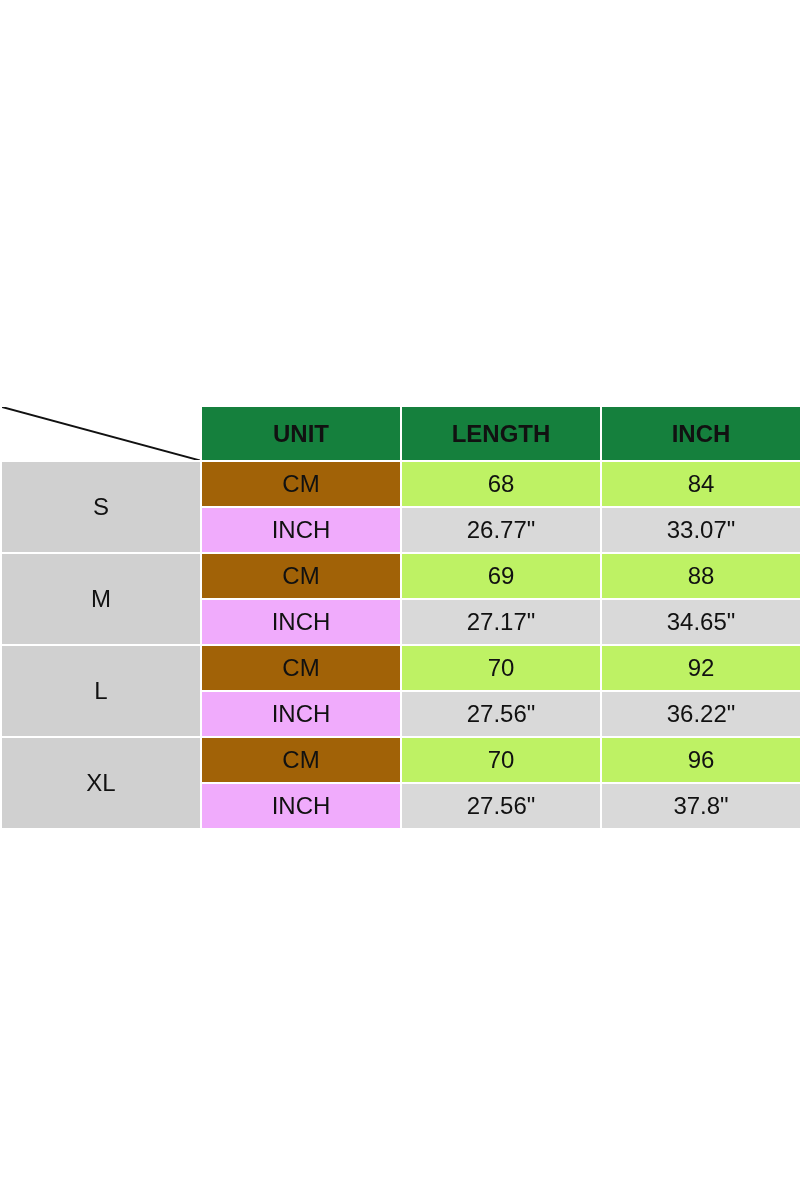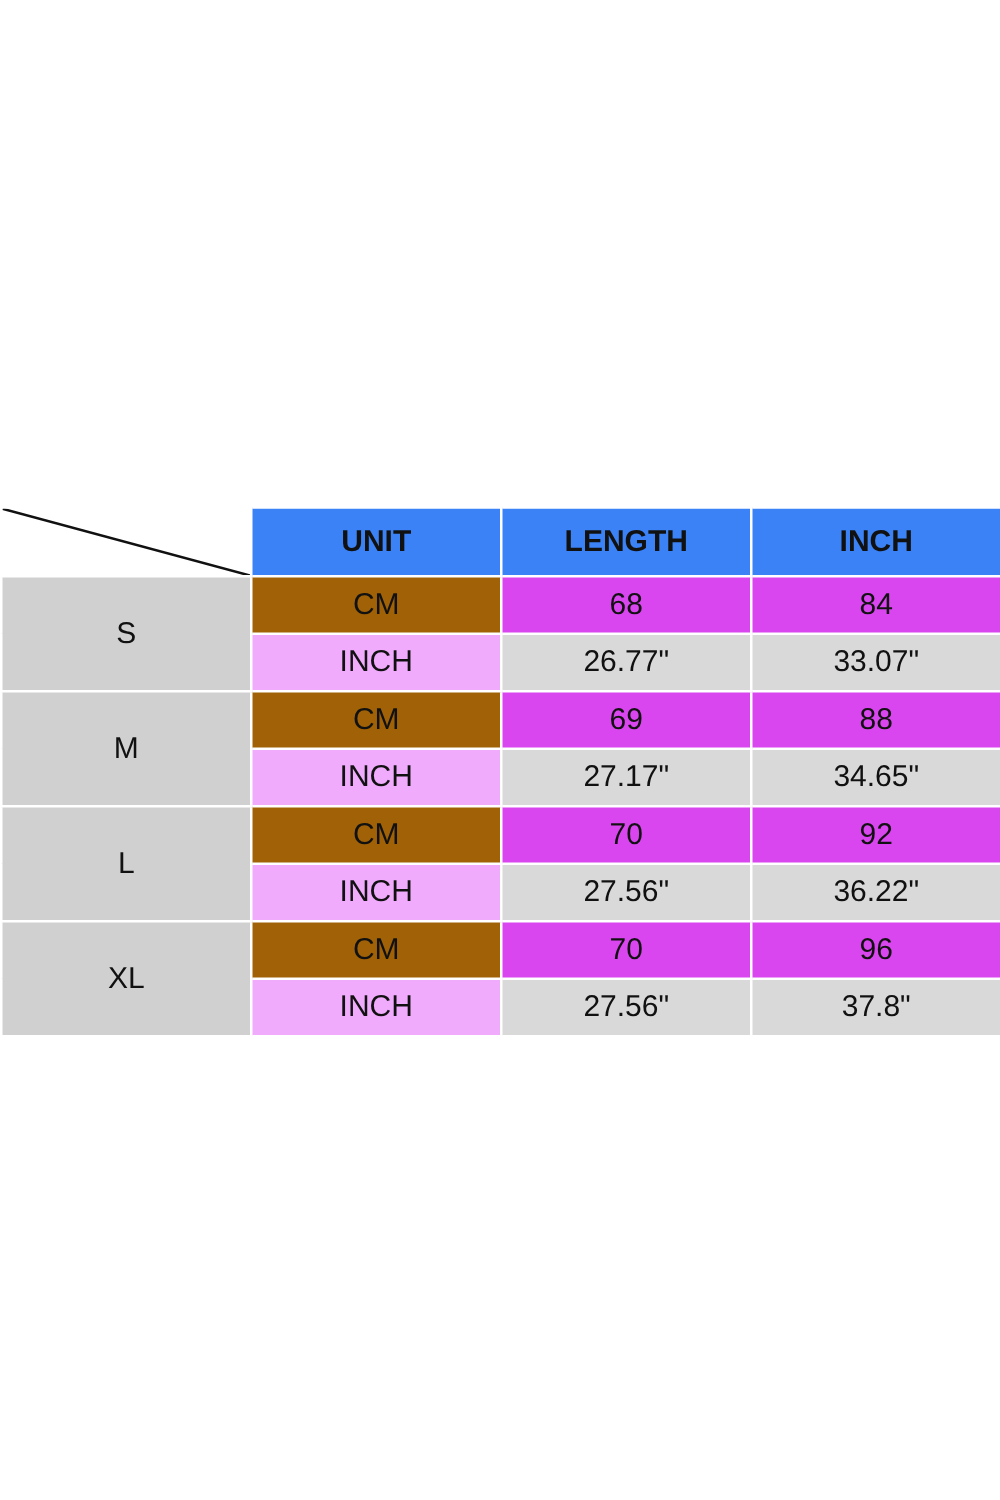--- a/index.html
+++ b/index.html
@@ -61,21 +61,21 @@
   }
 
   
   col.c-size { width: 200px; }
   col.c-unit { width: 200px; }
   col.c-len  { width: 200px; }
   col.c-chest{ width: 200px; }
 
   
   .hdr td {
-    background: #3b82f6;
+    background: #15803d;
     font-weight: bold;
     font-size: 25px;
     height: 54px;
   }
   .hdr td.corner {
     background: #ffffff;
     padding: 0;
     position: relative;
   }
   .corner-inner {
@@ -90,21 +90,21 @@
   }
 
   
   td.size-label {
     background: #d0d0d0;
     font-size: 26px;
     font-weight: normal;
   }
 
   
-  tr.cm-row td.data { background: #d946ef; }
+  tr.cm-row td.data { background: #bef264; }
   tr.inch-row td.data { background: #d9d9d9; }
   tr.inch-row td.unit { background: #f0abfc; margin-left: 20px; }
   tr.cm-row td.unit { background: #a16207; }
 
   .note {
     margin-top: 3px;
     font-size: 13.5px;
     font-weight: bold;
     color: #111111;
     padding-left: 2px;

